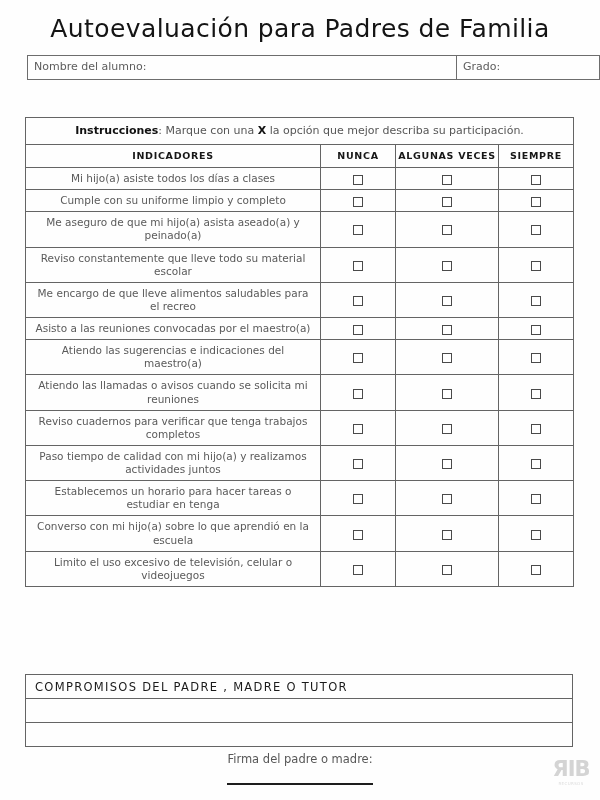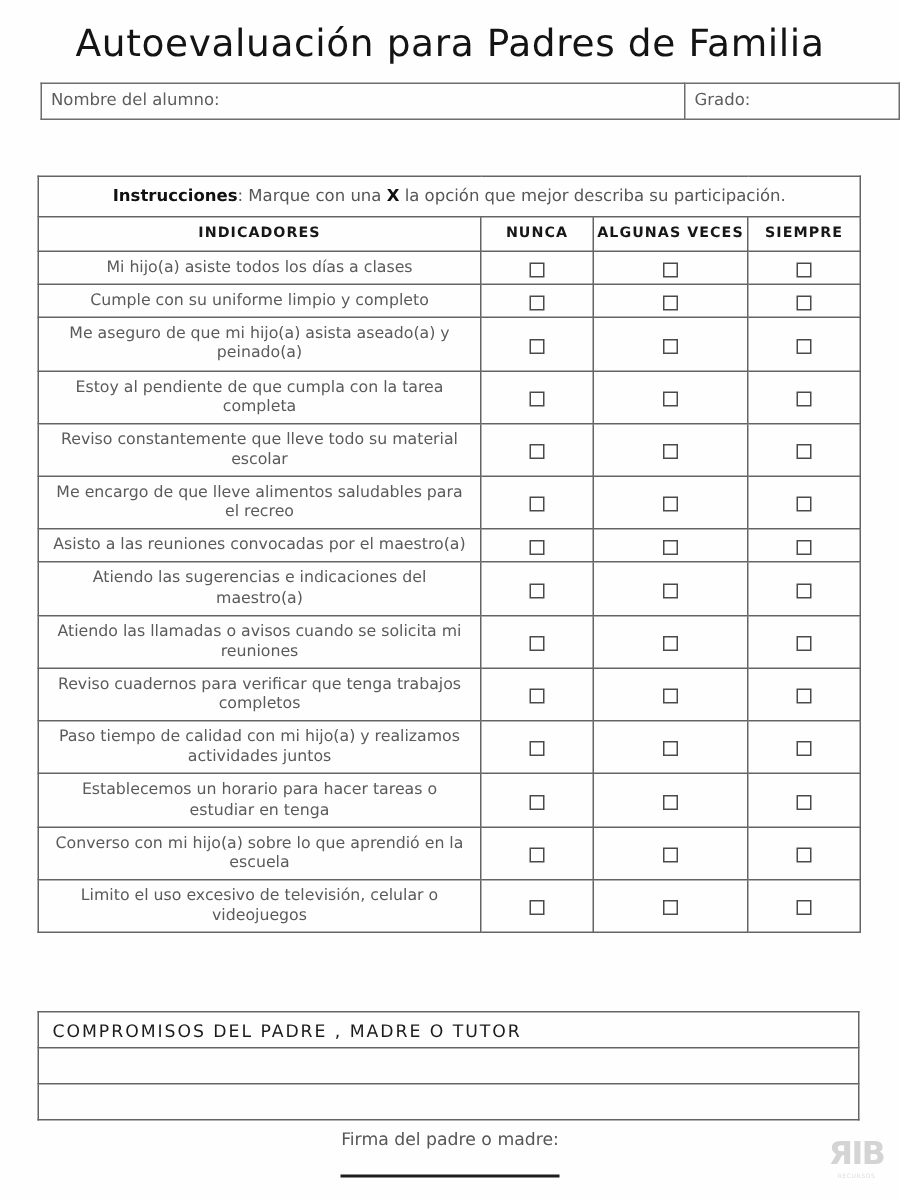--- a/index.html
+++ b/index.html
@@ -238,26 +238,20 @@
           <td class="box-cell"><span class="cb"></span></td>
           <td class="box-cell"><span class="cb"></span></td>
         </tr>
         <tr>
           <td class="ind-cell">Me aseguro de que mi hijo(a) asista aseado(a) y peinado(a)</td>
           <td class="box-cell"><span class="cb"></span></td>
           <td class="box-cell"><span class="cb"></span></td>
           <td class="box-cell"><span class="cb"></span></td>
         </tr>
         <tr>
-          <td class="ind-cell">Estoy al pendiente de que cumpla con la tarea completa</td>
-          <td class="box-cell"><span class="cb"></span></td>
-          <td class="box-cell"><span class="cb"></span></td>
-          <td class="box-cell"><span class="cb"></span></td>
-        </tr>
-        <tr>
           <td class="ind-cell">Reviso constantemente que lleve todo su material escolar</td>
           <td class="box-cell"><span class="cb"></span></td>
           <td class="box-cell"><span class="cb"></span></td>
           <td class="box-cell"><span class="cb"></span></td>
         </tr>
         <tr>
           <td class="ind-cell">Me encargo de que lleve alimentos saludables para el recreo</td>
           <td class="box-cell"><span class="cb"></span></td>
           <td class="box-cell"><span class="cb"></span></td>
           <td class="box-cell"><span class="cb"></span></td>

